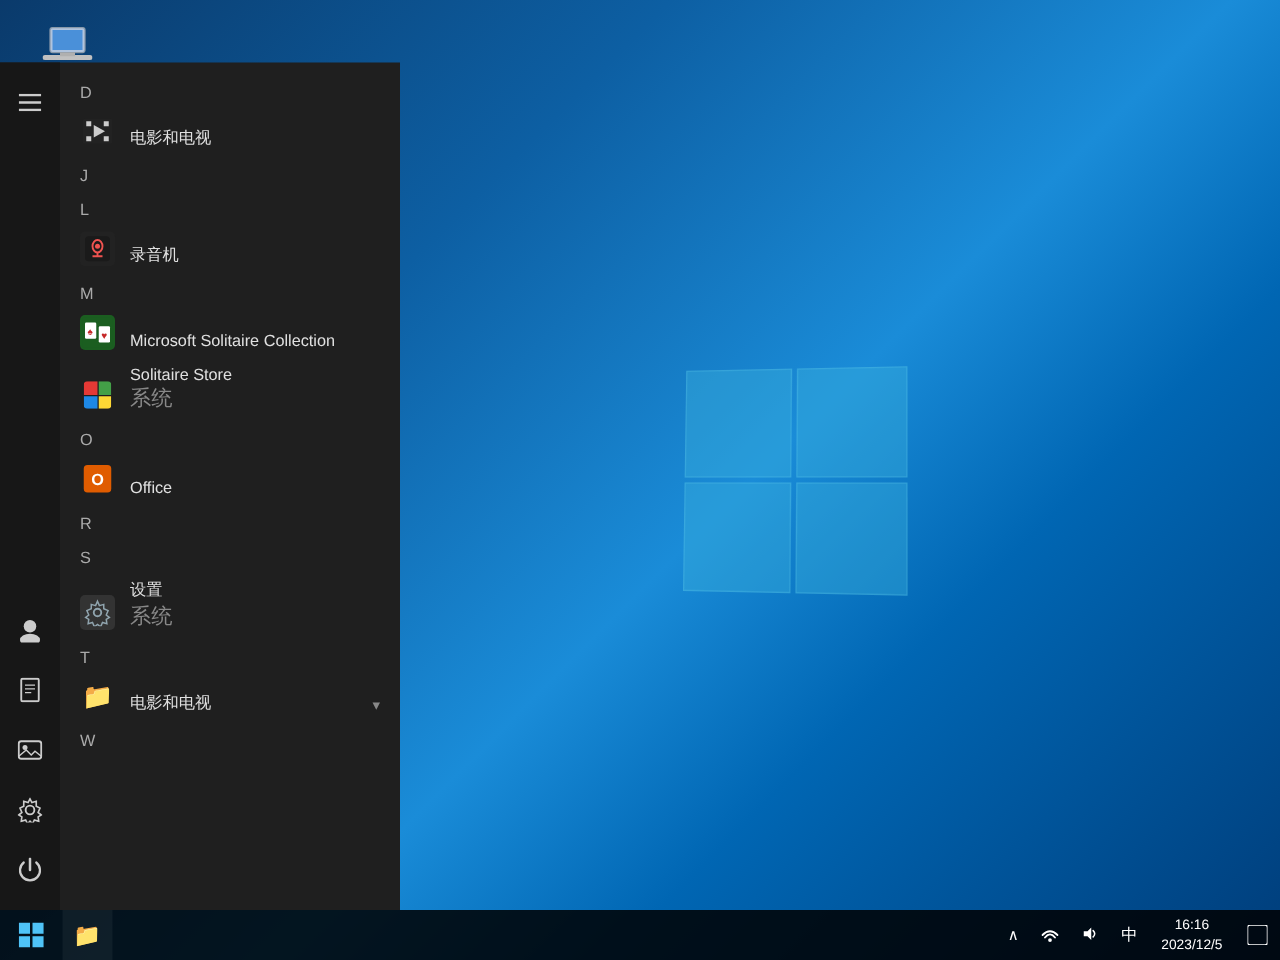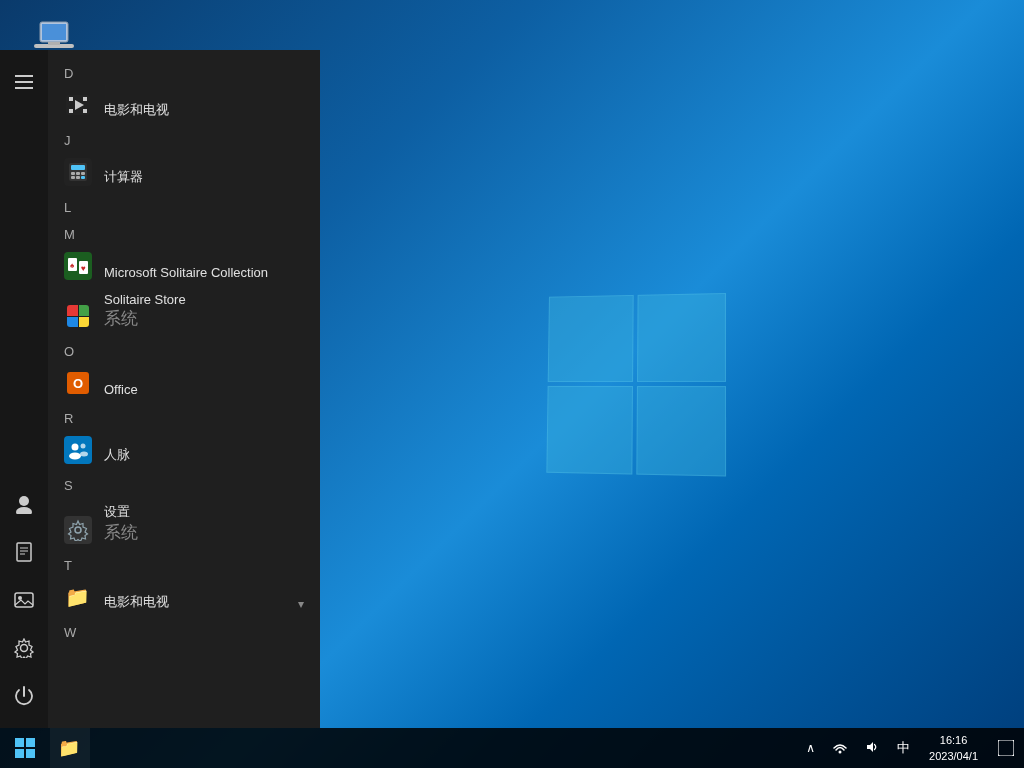--- a/index.html
+++ b/index.html
@@ -395,39 +395,36 @@
               <rect x="17" y="14" width="4" height="4" fill="#ccc"></rect>
               <polygon points="9,5 9,15 18,10" fill="#cccccc"></polygon>
             </svg>
           </div>
           <div class="app-info">
             <span class="app-name">电影和电视</span>
           </div>
         </div>
 
         <div class="section-header">J</div>
+
+        <div class="section-header">L</div>
         <div class="app-item">
           <div class="app-icon" style="background:#222; border-radius:4px;">
             <svg width="22" height="22" viewBox="0 0 22 22">
-              <rect x="2" y="2" width="18" height="18" rx="2" fill="#333"></rect>
-              <rect x="4" y="4" width="14" height="5" rx="1" fill="#4fc3f7"></rect>
-              <rect x="4" y="11" width="4" height="3" rx="1" fill="#aaa"></rect>
-              <rect x="9" y="11" width="4" height="3" rx="1" fill="#aaa"></rect>
-              <rect x="14" y="11" width="4" height="3" rx="1" fill="#aaa"></rect>
-              <rect x="4" y="15" width="4" height="3" rx="1" fill="#aaa"></rect>
-              <rect x="9" y="15" width="4" height="3" rx="1" fill="#aaa"></rect>
-              <rect x="14" y="15" width="4" height="3" rx="1" fill="#4fc3f7"></rect>
+              <rect x="1" y="1" width="20" height="20" rx="3" fill="#1a1a1a"></rect>
+              <ellipse cx="11" cy="9" rx="4" ry="5" fill="none" stroke="#ef5350" stroke-width="1.5"></ellipse>
+              <line x1="11" y1="14" x2="11" y2="17" stroke="#ef5350" stroke-width="1.5"></line>
+              <line x1="7" y1="17" x2="15" y2="17" stroke="#ef5350" stroke-width="1.5"></line>
+              <circle cx="11" cy="9" r="2" fill="#ef5350"></circle>
             </svg>
           </div>
           <div class="app-info">
-            <span class="app-name">计算器</span>
-          </div>
-        </div>
-
-        <div class="section-header">L</div>
+            <span class="app-name">录音机</span>
+          </div>
+        </div>
 
         <div class="section-header">M</div>
         <div class="app-item">
           <div class="app-icon" style="background:#1b5e20; border-radius:4px; overflow:hidden;">
             <svg width="24" height="24" viewBox="0 0 24 24">
               <rect width="24" height="24" fill="#1b5e20"></rect>
               <rect x="2" y="4" width="9" height="13" rx="1" fill="white"></rect>
               <rect x="13" y="7" width="9" height="13" rx="1" fill="white"></rect>
               <text x="4" y="14" font-size="8" fill="#c62828">♠</text>
               <text x="15" y="17" font-size="8" fill="#c62828">♥</text>
@@ -456,33 +453,20 @@
         <div class="app-item">
           <div class="app-icon">
             <div class="office-icon-shape">O</div>
           </div>
           <div class="app-info">
             <span class="app-name">Office</span>
           </div>
         </div>
 
         <div class="section-header">R</div>
-        <div class="app-item">
-          <div class="app-icon" style="background:#0277bd; border-radius:4px;">
-            <svg width="22" height="22" viewBox="0 0 22 22">
-              <circle cx="8" cy="8" r="3.5" fill="white"></circle>
-              <ellipse cx="8" cy="17" rx="6" ry="3.5" fill="white"></ellipse>
-              <circle cx="16" cy="7" r="2.5" fill="rgba(255,255,255,0.7)"></circle>
-              <ellipse cx="17" cy="15" rx="4" ry="2.5" fill="rgba(255,255,255,0.7)"></ellipse>
-            </svg>
-          </div>
-          <div class="app-info">
-            <span class="app-name">人脉</span>
-          </div>
-        </div>
 
         <div class="section-header">S</div>
         <div class="app-item">
           <div class="app-icon" style="background:#333; border-radius:4px;">
             <svg width="22" height="22" viewBox="0 0 22 22">
               <circle cx="11" cy="11" r="3" fill="none" stroke="#90a4ae" stroke-width="1.5"></circle>
               <path d="M11 2 L12.5 5.5 L16 4.5 L16 8 L19.5 9.5 L18 13 L20.5 15 L18 16.5 L18.5 20 L15 19 L13.5 22.5 L11 20.5 L8.5 22.5 L7 19 L3.5 20 L4 16.5 L1.5 15 L4 13 L2.5 9.5 L6 8 L6 4.5 L9.5 5.5 Z" fill="none" stroke="#90a4ae" stroke-width="1.2"></path>
             </svg>
           </div>
           <div class="app-info">
@@ -546,21 +530,21 @@
           </svg>
         </span>
       </div>
 
       <div class="tray-icons">
         <span class="tray-icon" style="font-size:13px;">中</span>
       </div>
 
       <div class="tray-clock">
         <span>16:16</span>
-        <span>2023/04/1</span>
+        <span>2023/12/5</span>
       </div>
 
       <div class="tray-notification">
         <svg width="16" height="16" viewBox="0 0 16 16">
           <rect x="0" y="0" width="16" height="16" rx="2" fill="none" stroke="white" stroke-width="1.2"></rect>
         </svg>
       </div>
     </div>
   </div>
 </div>

